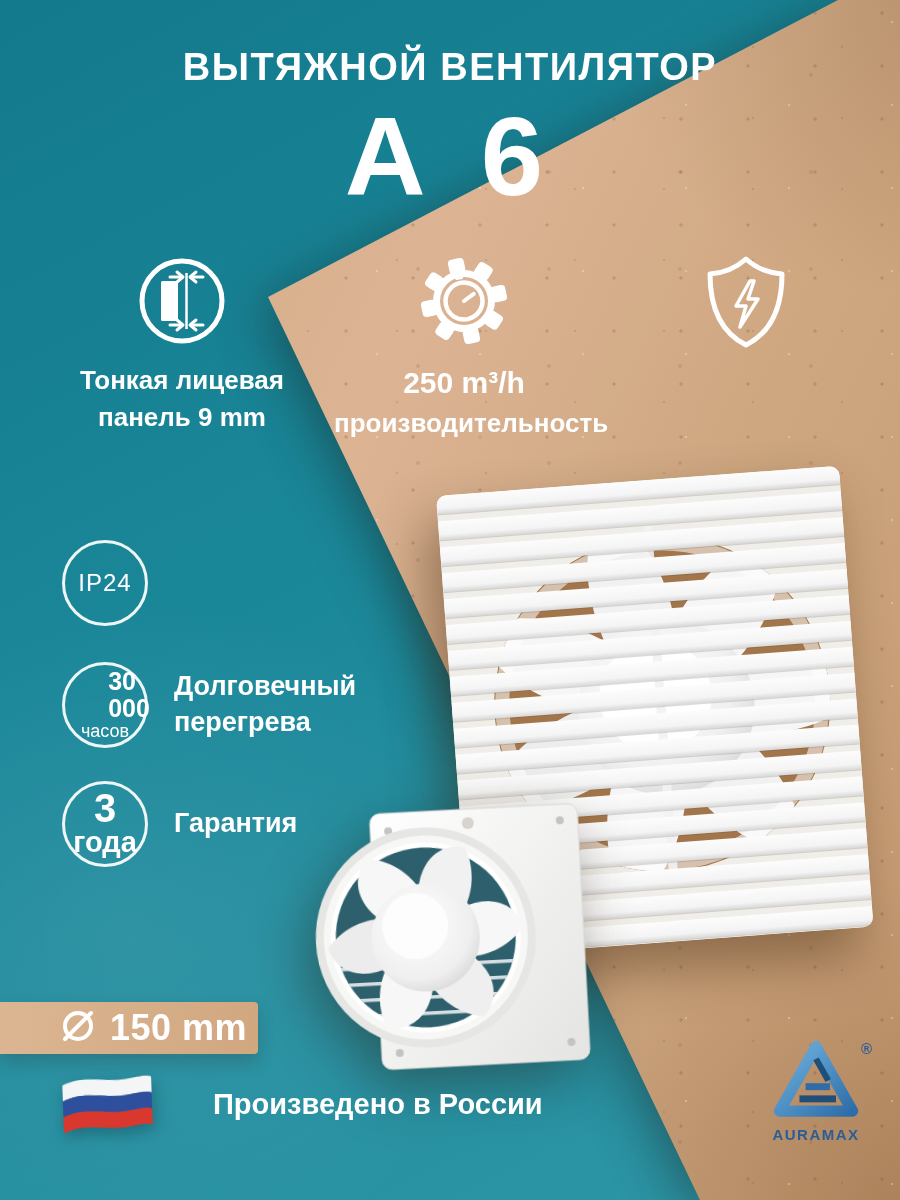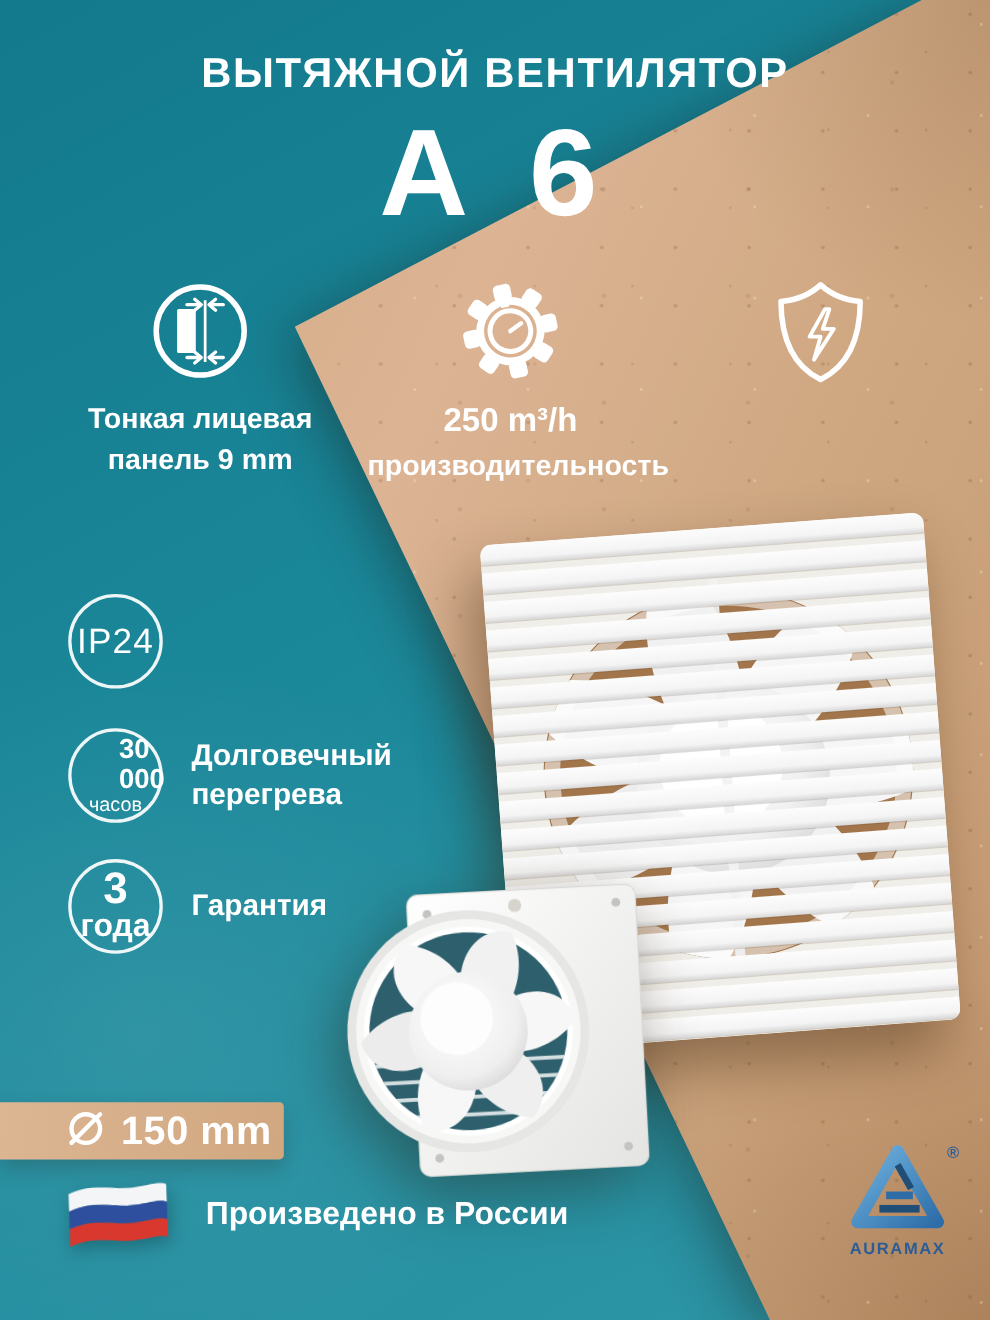--- a/index.html
+++ b/index.html
@@ -34,21 +34,21 @@
   .f1{left:52px;} .f2{left:334px;} .f3{left:616px;}
   .feature-icon{height:102px;display:flex;align-items:center;justify-content:center;}
   .feature-label{margin-top:10px;font-size:26px;font-weight:bold;line-height:1.42;}
   .feature-label .big{font-size:30px;}
   
   .spec{position:absolute;left:62px;display:flex;align-items:center;color:#fff;}
   .s1{top:540px;} .s2{top:662px;} .s3{top:781px;}
   .spec-circle{width:86px;height:86px;flex:0 0 86px;border:3px solid rgba(255,255,255,0.92);
     border-radius:50%;display:flex;flex-direction:column;align-items:center;justify-content:center;box-sizing:border-box;}
   .spec-label{margin-left:26px;font-size:27px;font-weight:bold;line-height:1.32;}
-  .c-ip{font-size:32px;font-weight:400;letter-spacing:1px;}
+  .c-ip{font-size:24px;font-weight:400;letter-spacing:1px;}
   .c-hours-top{font-size:25px;font-weight:bold;line-height:1.05;padding-left:48px;}
   .c-hours-bot{font-size:18px;font-weight:400;line-height:1.15;}
   .c-years-top{font-size:40px;font-weight:bold;line-height:0.95;}
   .c-years-bot{font-size:29px;font-weight:bold;line-height:1.1;}
   
   .big-fan{position:absolute;left:436px;top:496px;width:404px;height:462px;
     transform:rotate(-4.3deg);transform-origin:0 0;border-radius:10px;overflow:hidden;
     background:#f0eee8;box-shadow:-14px 26px 52px rgba(55,32,10,0.42);}
   .big-fan svg{position:absolute;left:0;top:0;}
   .louvers{position:absolute;inset:0;
@@ -59,21 +59,21 @@
   
   .small-fan{position:absolute;left:308px;top:794px;width:292px;height:294px;
     transform:rotate(-3deg);filter:drop-shadow(-10px 18px 28px rgba(35,20,8,0.40));}
   
   .size-badge{position:absolute;left:0;top:1002px;height:52px;width:258px;
     display:flex;align-items:center;color:#fff;padding-left:58px;box-sizing:border-box;
     background:linear-gradient(100deg,#dcb593,#d0a77f);
     border-radius:0 4px 4px 0;box-shadow:0 8px 18px rgba(40,22,8,0.20);}
   .size-badge-text{margin-left:12px;font-size:36px;font-weight:bold;letter-spacing:0.5px;}
   
-  .origin{position:absolute;left:60px;top:1070px;display:flex;align-items:center;color:#fff;}
+  .origin{position:absolute;left:60px;top:1070px;display:flex;align-items:center;color:#fff;gap:26px;}
   .origin-flag{transform:rotate(-2deg);filter:drop-shadow(2px 6px 8px rgba(10,40,45,0.35));}
   .origin-text{margin-left:32px;font-size:29px;font-weight:bold;}
   
   .brand{position:absolute;left:758px;top:1038px;width:116px;text-align:center;}
   .brand-reg{position:absolute;right:2px;top:2px;font-size:15px;font-weight:bold;color:#2b5e97;}
   .brand-name{margin-top:4px;font-size:15px;font-weight:bold;color:#2a5d96;letter-spacing:1.5px;}
 </style>
 </head>
 <body>
 

